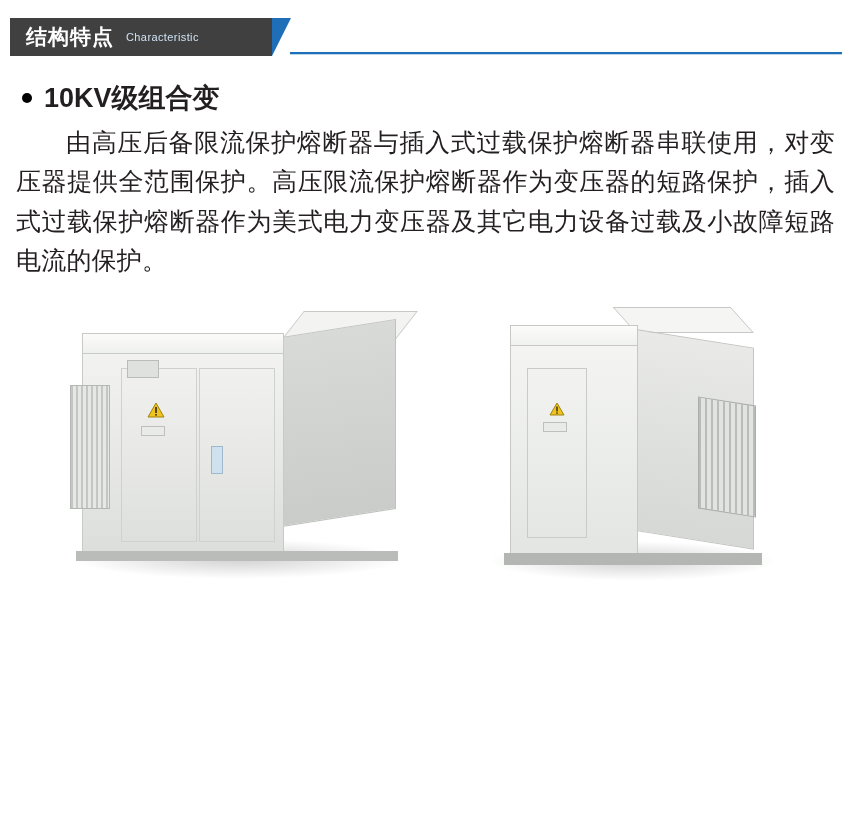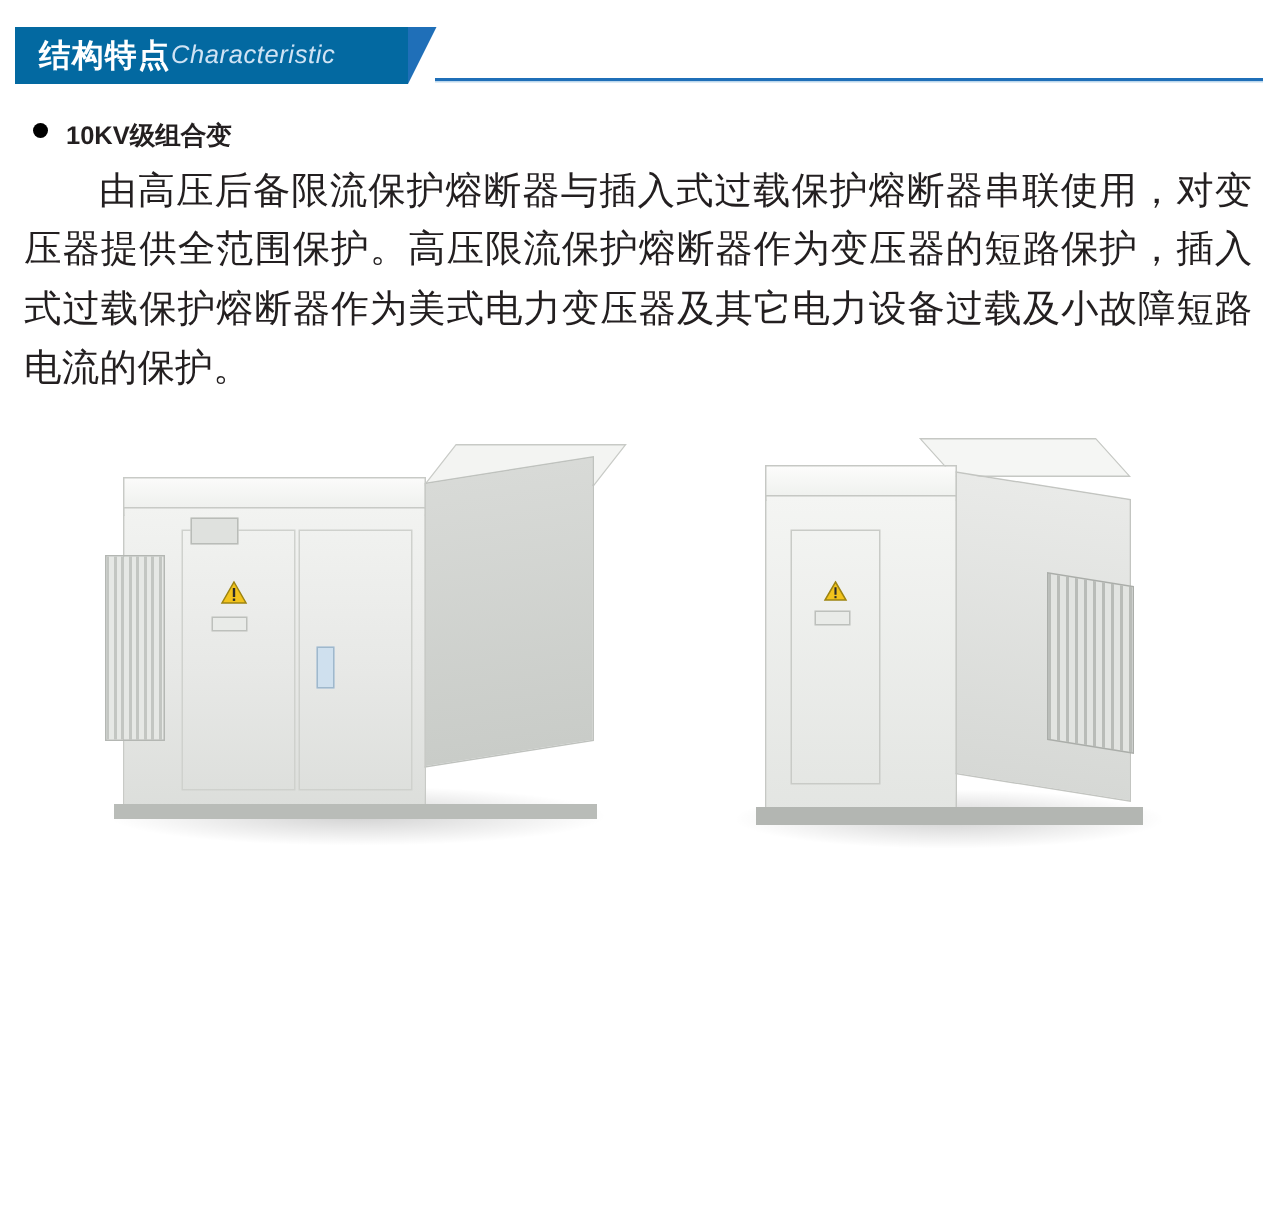--- a/index.html
+++ b/index.html
@@ -25,21 +25,21 @@
     position: relative;
     height: 58px;
     margin: 10px 0 0 0;
   }
   .header-bar {
     position: absolute;
     left: 10px;
     top: 8px;
     height: 38px;
     width: 262px;
-    background: #0369a1;
+    background: #404040;
     display: flex;
     align-items: center;
     padding-left: 16px;
     box-sizing: border-box;
   }
   .header-bar:after {
     content: "";
     position: absolute;
     right: -19px;
     top: 0;
@@ -49,23 +49,22 @@
     border-right: 19px solid transparent;
   }
   .header-cn {
     color: #ffffff;
     font-size: 21px;
     font-weight: bold;
     letter-spacing: 1px;
   }
   .header-en {
     color: #cfe3f4;
-    font-size: 17px;
-    font-style: italic;
-    margin-left: 0;
+    font-size: 11px;
+    margin-left: 12px;
     letter-spacing: 0.4px;
   }
   .header-rule {
     position: absolute;
     left: 290px;
     right: 8px;
     top: 42px;
     height: 2px;
     background: #1f6fb8;
   }
@@ -97,21 +96,21 @@
     display: inline-block;
     width: 10px;
     height: 10px;
     border-radius: 50%;
     background: #000;
     margin-right: 12px;
     flex: none;
     transform: translateY(-4px);
   }
   .bullet-title {
-    font-size: 17px;
+    font-size: 27px;
     font-weight: bold;
   }
   .para {
     font-size: 25px;
     line-height: 1.58;
     text-align: justify;
     text-justify: inter-ideograph;
     text-indent: 2em;
     margin: 0 3px 2px 0;
     letter-spacing: 0.2px;

